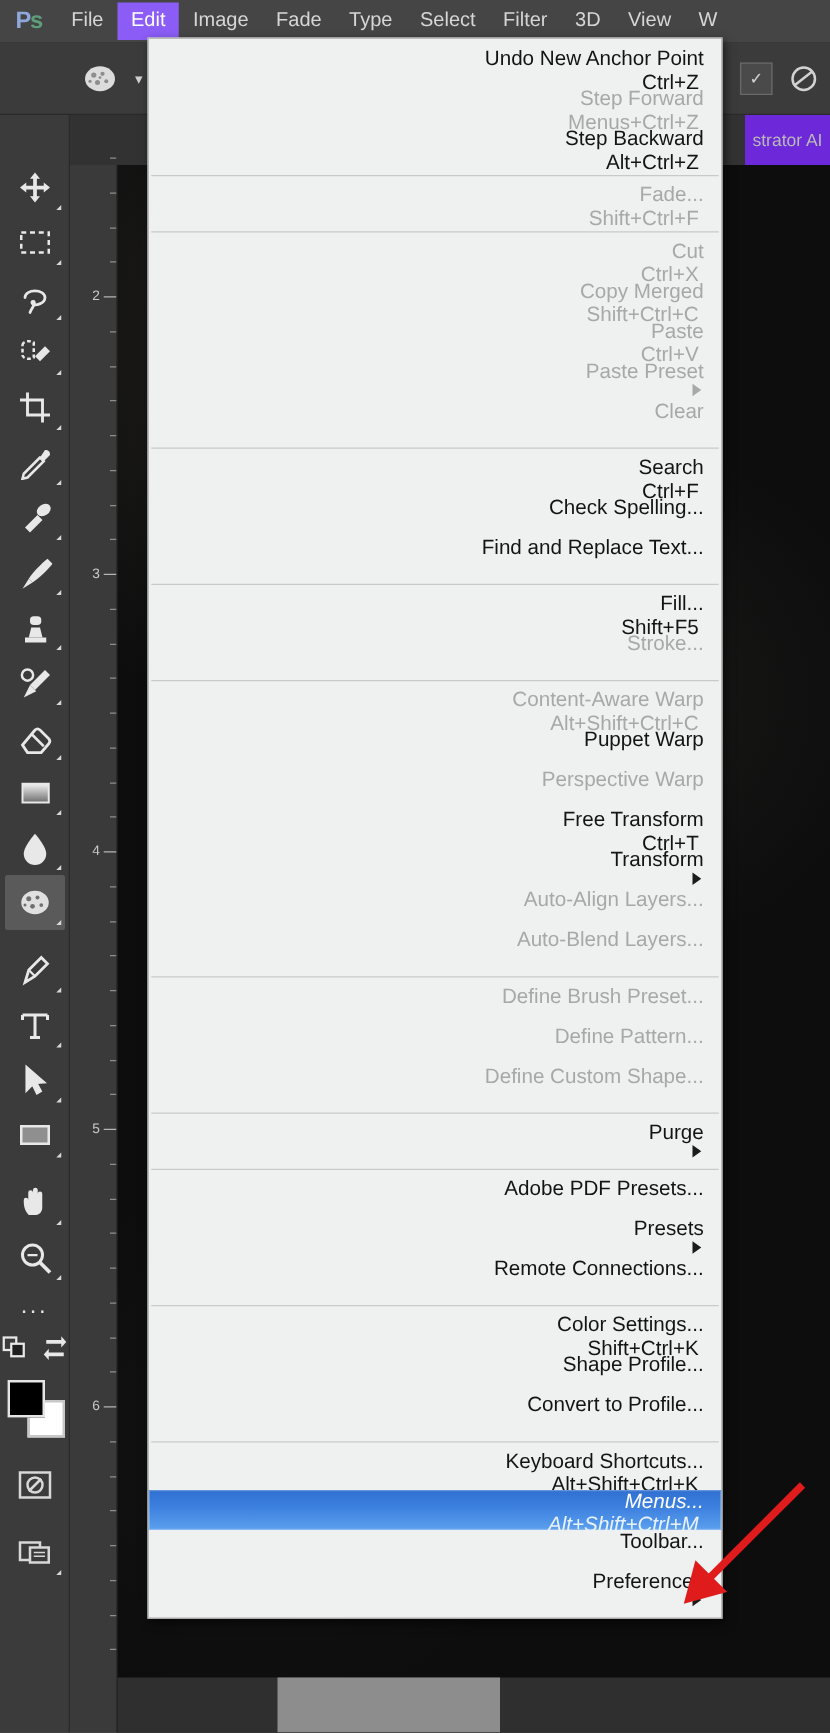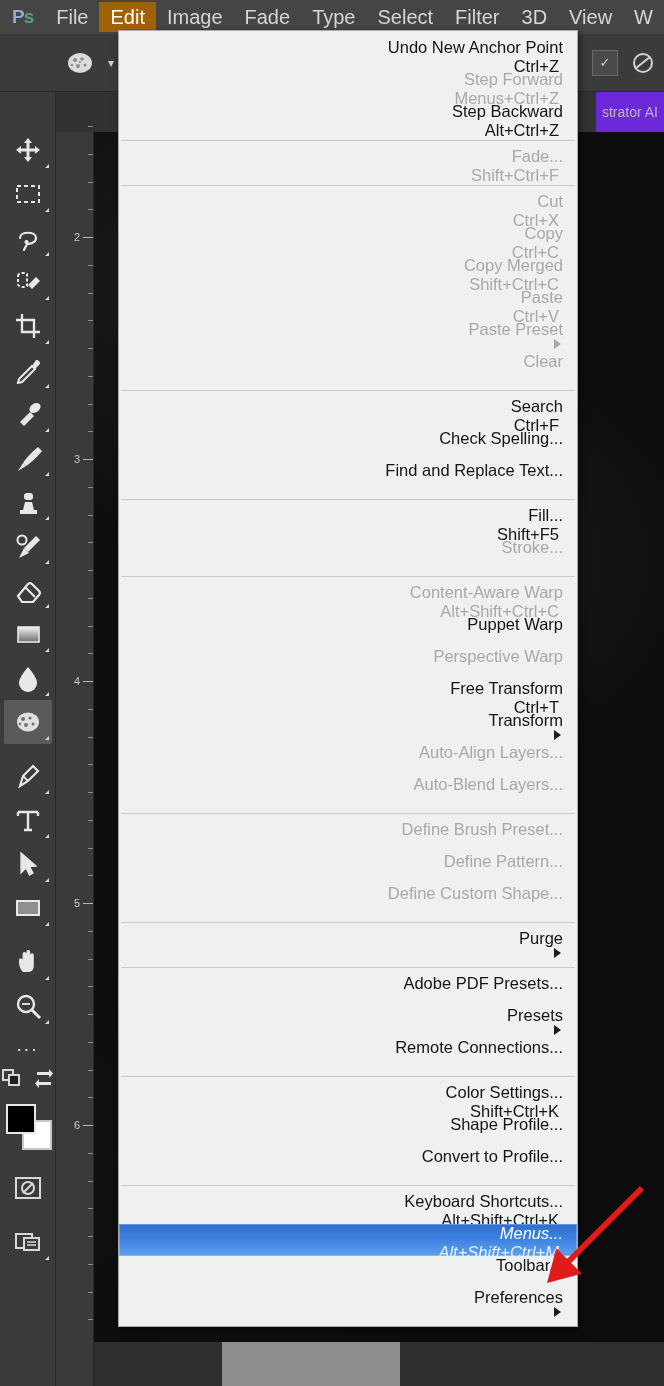--- a/index.html
+++ b/index.html
@@ -18,24 +18,24 @@
   }
   .ps-logo {
     width: 46px; height: 34px; display: flex; align-items: center;
     justify-content: center; font-weight: bold; font-size: 19px;
     letter-spacing: -1px;
   }
   .ps-logo .p { color: #8ea8dd; }
   .ps-logo .s { color: #5f9e7a; }
   .menubar-items { display: flex; align-items: center; height: 34px; }
   .mb-item {
-    font-size: 20px; color: #d6d6d6; padding: 6px 11px; height: 30px;
-    display: flex; align-items: center; white-space: nowrap;
-  }
-  .mb-item.active { background: #a16207; color: #ffffff; }
+    font-size: 16px; color: #d6d6d6; padding: 6px 11px; height: 30px;
+    display: flex; white-space: nowrap;
+  }
+  .mb-item.active { background: #8b5cf6; color: #ffffff; }
 
   
   .optionsbar {
     position: absolute; top: 34px; left: 0; width: 664px; height: 58px;
     background: #3b3b3b; border-bottom: 1px solid #2a2a2a;
     display: flex; align-items: center;
   }
   .opt-gripper { width: 16px; height: 58px; }
   .opt-tool-icon {
     width: 40px; height: 40px; margin-left: 44px;
@@ -497,24 +497,20 @@
       <div class="mi disabled">
         <span class="mi-label">Fade...</span>
         <span class="mi-shortcut">Shift+Ctrl+F</span>
       </div>
       <div class="menu-sep"></div>
       <div class="mi disabled">
         <span class="mi-label">Cut</span>
         <span class="mi-shortcut">Ctrl+X</span>
       </div>
       <div class="mi disabled">
-        <span class="mi-label">Copy</span>
-        <span class="mi-shortcut">Ctrl+C</span>
-      </div>
-      <div class="mi disabled">
         <span class="mi-label">Copy Merged</span>
         <span class="mi-shortcut">Shift+Ctrl+C</span>
       </div>
       <div class="mi disabled">
         <span class="mi-label">Paste</span>
         <span class="mi-shortcut">Ctrl+V</span>
       </div>
       <div class="mi disabled">
         <span class="mi-label">Paste Preset</span>
         <span class="mi-arrow"></span>

